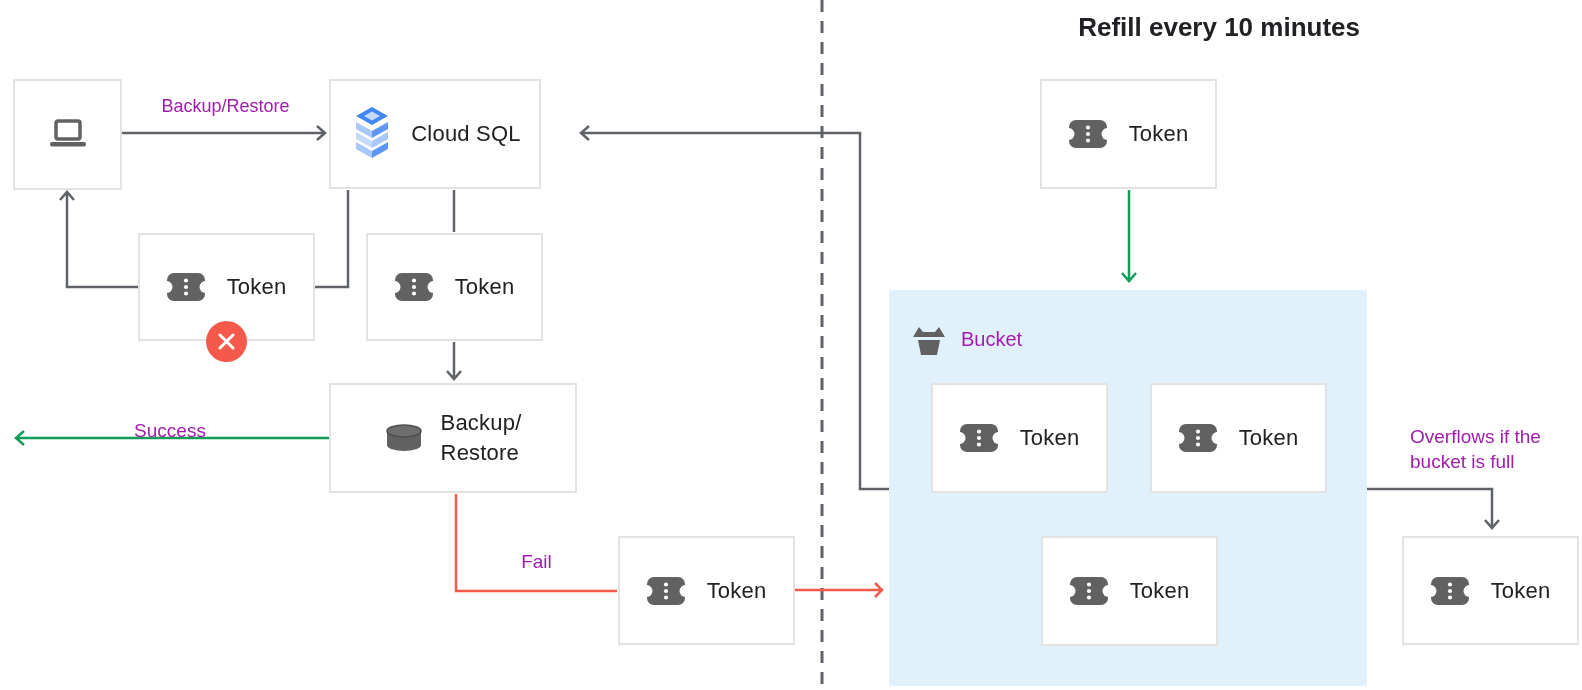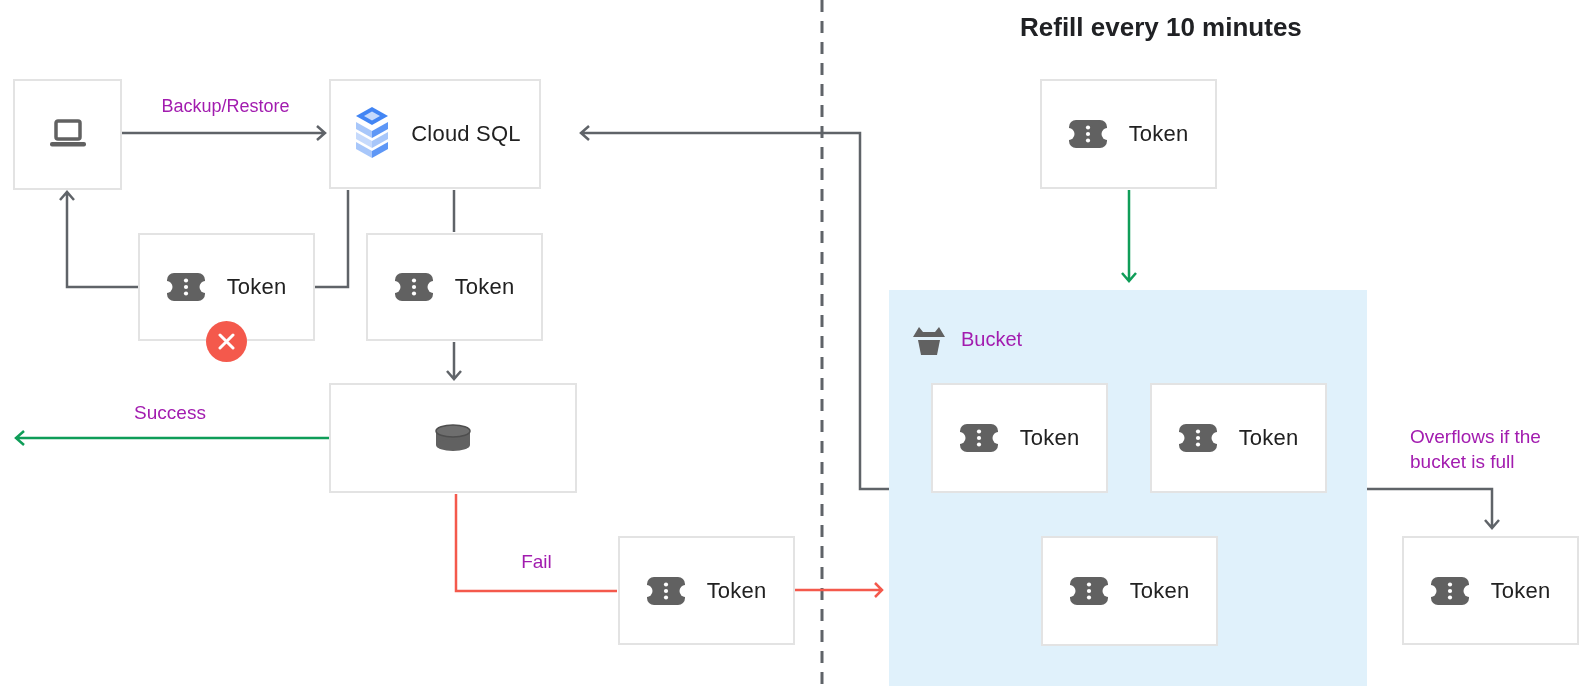--- a/index.html
+++ b/index.html
@@ -22,21 +22,21 @@
   #bucket{
     position:absolute;left:889px;top:290px;width:478px;height:396px;
     background:#E0F1FB;z-index:1;
   }
   #bucket-header{
     position:absolute;left:22px;top:24px;display:flex;align-items:center;gap:14px;margin-top:8px;
   }
   #bucket-header .grey-label{position:static;font-size:20px;}
   #diagram-title{
     position:absolute;left:1020px;top:12px;width:340px;
-    font-size:26px;font-weight:bold;color:#202124;text-align:left;z-index:2;
+    font-size:26px;font-weight:bold;color:#202124;text-align:right;z-index:2;
   }
   .badge{
     position:absolute;left:calc(50% - 20.5px);bottom:-23px;width:41px;height:41px;
     border-radius:50%;background:#F4594C;display:flex;align-items:center;
     justify-content:center;z-index:4;
   }
   .ov-label{width:158px;line-height:1.32;}
 </style>
 </head>
 <body>
@@ -106,21 +106,21 @@
     </g>
     <g fill="none" stroke-width="2.5" stroke="#F4594C">
       <path d="M456,494 V591 H617"></path>
       <path d="M795,590 H882 M875,583 L882,590 L875,597"></path>
     </g>
   </svg>
 
   <div id="diagram-title">Refill every 10 minutes</div>
 
   <div class="grey-label center" style="left:122px;top:96px;width:207px;font-size:18px;">Backup/Restore</div>
-  <div class="grey-label center" style="left:100px;top:402px;width:140px;">Success</div>
+  <div class="grey-label center" style="left:100px;top:420px;width:140px;">Success</div>
   <div class="grey-label center" style="left:456px;top:551px;width:161px;">Fail</div>
   <div class="grey-label ov-label" style="left:1410px;top:424px;">Overflows if the bucket is full</div>
 
   <div class="node" style="left:13px;top:79px;width:109px;height:111px;">
     <svg width="44" height="32" viewBox="0 0 44 32">
       <rect x="10" y="2" width="24" height="18" rx="2" fill="none" stroke="#616161" stroke-width="3.5"></rect>
       <rect x="4" y="23" width="36" height="4.5" rx="2" fill="#616161"></rect>
     </svg>
   </div>
 
@@ -166,20 +166,22 @@
     </svg>
     <span class="node-label">Token</span>
   </div>
 
   <div class="node" style="left:329px;top:383px;width:248px;height:110px;gap:18px;">
     <svg width="38" height="30" viewBox="0 0 38 30">
       <rect x="2" y="8" width="34" height="14" fill="#616161"></rect>
       <ellipse cx="19" cy="22" rx="17" ry="6" fill="#616161"></ellipse>
       <ellipse cx="19" cy="8" rx="17" ry="6" fill="#6E6E6E" stroke="#4E4E4E" stroke-width="1.5"></ellipse>
     </svg>
+    <span class="node-label two-line">Backup/
+Restore</span>
   </div>
 
   <div class="node" style="left:618px;top:536px;width:177px;height:109px;">
     <svg width="38" height="32" viewBox="0 0 38 32">
       <rect x="0" y="2" width="38" height="28" rx="7" fill="#616161"></rect>
       <circle cx="-0.5" cy="16" r="6" fill="#fff"></circle>
         <circle cx="38.5" cy="16" r="6" fill="#fff"></circle>
       <circle cx="19" cy="9.5" r="2.1" fill="#fff"></circle>
         <circle cx="19" cy="16" r="2.1" fill="#fff"></circle>
         <circle cx="19" cy="22.5" r="2.1" fill="#fff"></circle>

